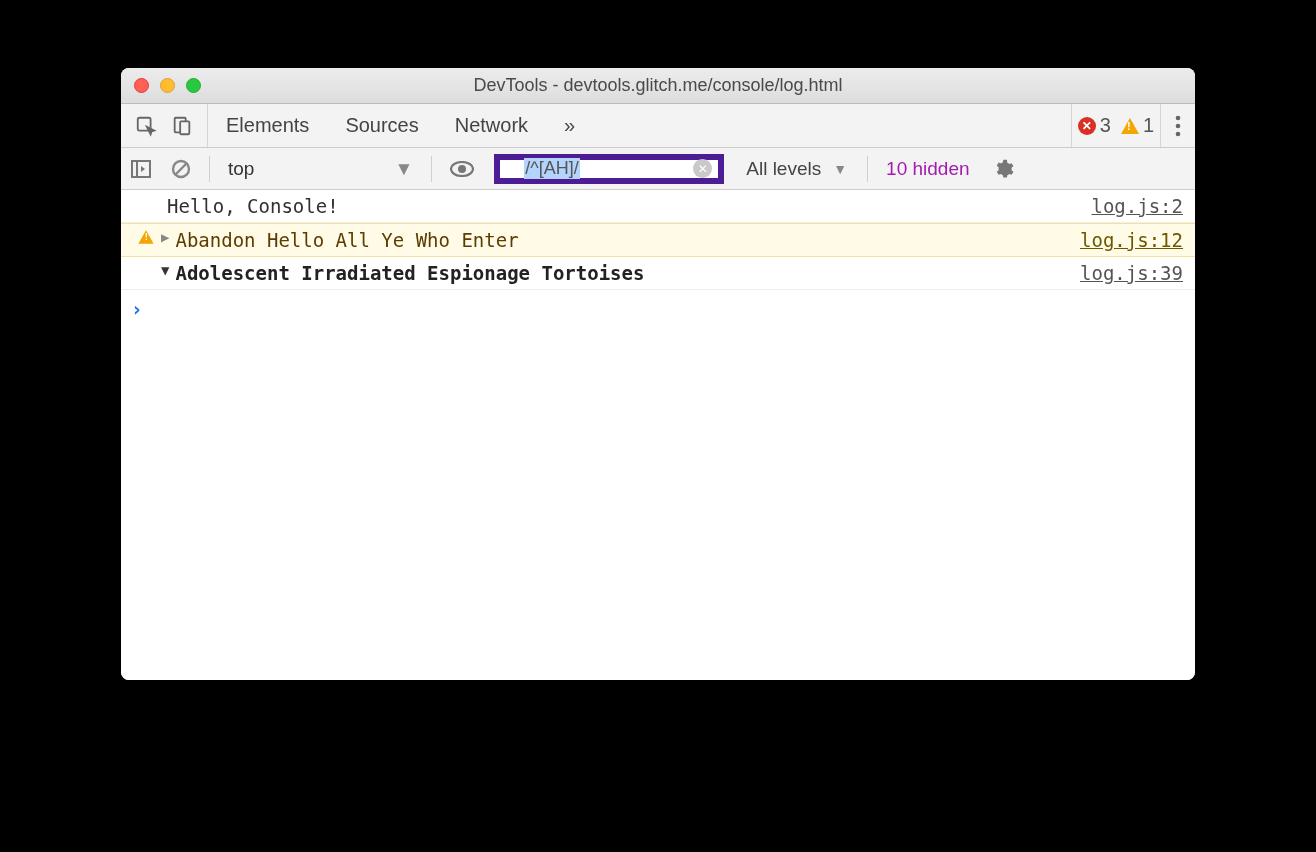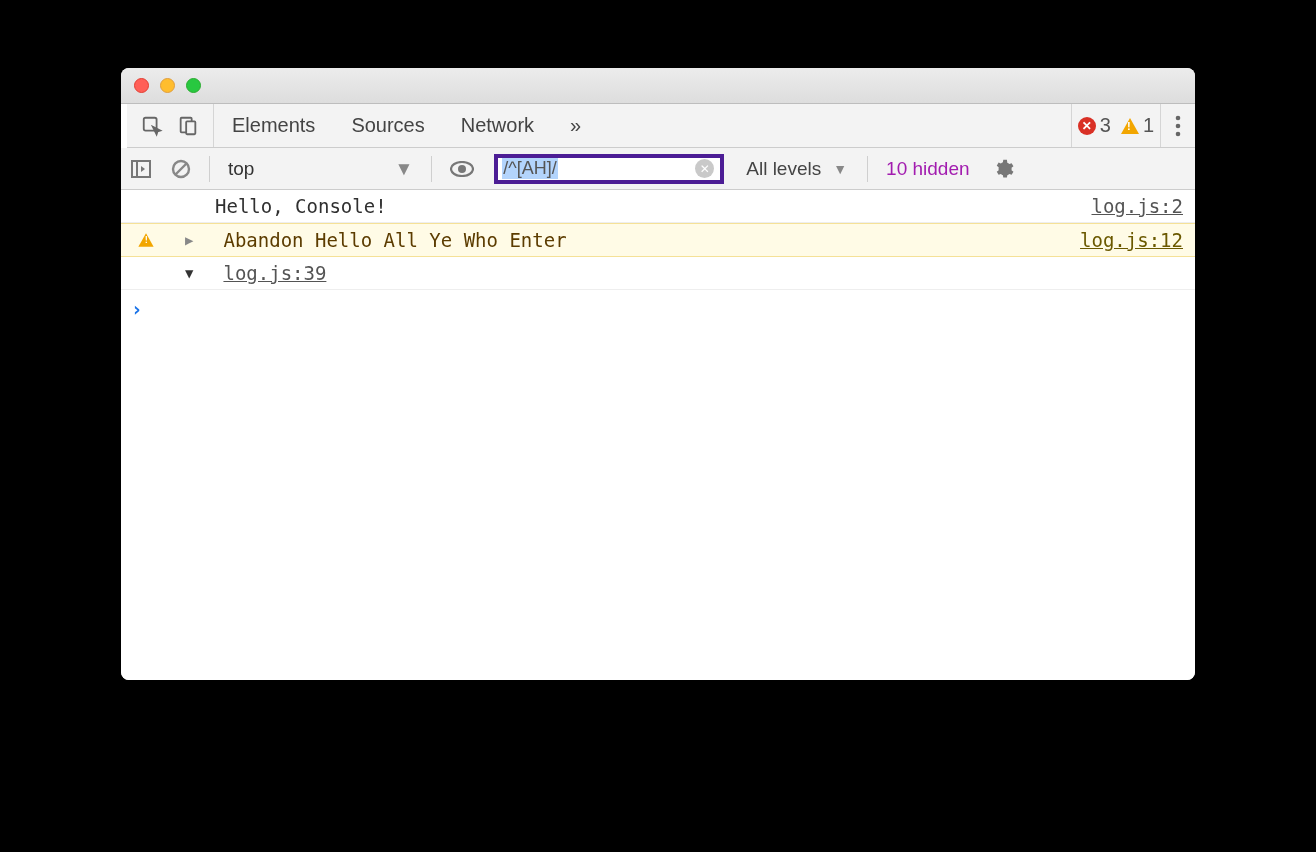--- a/index.html
+++ b/index.html
@@ -35,21 +35,20 @@
 .tl.max { background: #28c840; border: 1px solid #2aac2f; }
 .title { position: absolute; left:0; right:0; text-align:center; font-size: 18px; color:#4a4a4a; }
 .tabbar {
   height: 44px;
   background: #f3f3f3;
   border-bottom: 1px solid #ccc;
   display: flex;
   align-items: stretch;
   font-size: 20px;
   color: #555;
-  margin-left: 6px;
 }
 .tabbar .icon-group { display:flex; align-items:center; gap:14px; padding:0 14px; border-right:1px solid #d5d5d5; }
 .tab { display:flex; align-items:center; padding:0 18px; cursor:default; color:#444; }
 .tab.active { color:#222; border-bottom: 3px solid #1a73e8; font-weight:400; }
 .tabbar .spacer { flex:1; }
 .right-status { display:flex; align-items:center; gap:10px; padding:0 6px; color:#555; border-right:1px solid #d5d5d5; border-left:1px solid #d5d5d5; }
 .kebab { display:flex; align-items:center; padding:0 14px; }
 .err-badge { display:inline-flex; align-items:center; gap:4px; }
 .circ { width:18px; height:18px; border-radius:50%; display:inline-flex; align-items:center; justify-content:center; font-size:12px; color:#fff; font-weight:bold; }
 .circ.red { background:#d93025; }
@@ -64,44 +63,43 @@
   align-items:center;
   font-size: 19px;
   color:#555;
   gap: 0;
 }
 .toolbar2 .sep { width:1px; height:26px; background:#cfcfcf; margin:0 8px; }
 .toolbar2 .pad { padding:0 10px; display:flex; align-items:center; }
 .ctx-select { display:flex; align-items:center; gap:140px; padding:0 10px; color:#333; }
 .ctx-select .caret { color:#888; }
 .filter-box {
-  border: 4px solid #4c1d95;
+  border: 6px solid #4c1d95;
   background:#fff;
   height:30px;
   width:230px;
   display:flex;
   align-items:center;
-  padding:0 6px 0 4px;
+  padding:0 6px 0 24px;
   font-size:18px;
 }
 .filter-box .sel { background:#b3d4fc; padding:0 1px; }
 .filter-box .clear { margin-left:auto; width:19px; height:19px; border-radius:50%; background:#c9c9c9; color:#fff; display:flex; align-items:center; justify-content:center; font-size:12px; }
 .levels { padding:0 12px; color:#444; display:flex; align-items:center; gap:12px; }
 .hidden-n { color:#a21caf; padding:0 10px; }
 .gear { padding:0 12px; color:#666; }
 
 .console-body { background:#fff; min-height: 490px; }
 .msg-row {
   display:flex;
-  align-items:center;
+  align-items:flex-start;
   font-family: Menlo, Consolas, monospace;
   font-size:19px;
   border-bottom:1px solid #eee;
   padding: 5px 12px 5px 10px;
-  gap: 24px;
 }
 .msg-row .gutter { width:30px; display:flex; justify-content:center; }
 .msg-row .arrow { color:#888; font-size:14px; margin-right:6px; }
 .msg-row .text { flex:1; color:#303030; }
 .msg-row .src { color:#545454; text-decoration: underline; }
 .msg-row.warn { background:#fffbe6; border-top:1px solid #f5e197; border-bottom:1px solid #f5e197; }
 .msg-row.warn .text { color:#5c3c00; }
 .msg-row.warn .src { color:#6b5900; }
 .msg-row.group .text { font-weight:bold; color:#222; }
 .prompt-row { display:flex; align-items:center; padding:8px 10px; }
@@ -113,20 +111,21 @@
 <body>
 
 <div class="window">
 
   <div class="titlebar">
     <div class="traffic-lights">
       <div class="tl close"></div>
       <div class="tl min"></div>
       <div class="tl max"></div>
     </div>
+    <div class="title">DevTools - devtools.glitch.me/console/log.html</div>
   </div>
 
   <div class="tabbar">
     <div class="icon-group">
       <span>
         <svg width="22" height="22" viewBox="0 0 24 24" fill="none" stroke="#666" stroke-width="2">
             <rect x="3" y="3" width="14" height="14" rx="2"></rect>
             <path d="M13 13 l8 4 -3 1 -1 3 z" fill="#666"></path>
           </svg>
       </span>
@@ -220,20 +219,21 @@
         <span class="tri-warn" style="transform:scale(0.85)"></span>
       </span>
       <span class="arrow">▶</span>
       <span class="text">Abandon Hello All Ye Who Enter</span>
       <span class="src">log.js:12</span>
     </div>
 
     <div class="msg-row group">
       <span class="gutter"></span>
       <span class="arrow" style="color:#333">▼</span>
+      <span class="text">Adolescent Irradiated Espionage Tortoises</span>
       <span class="src">log.js:39</span>
     </div>
 
     <div class="prompt-row">
       <span class="prompt-caret">›</span>
     </div>
 
   </div>
 </div>
 

